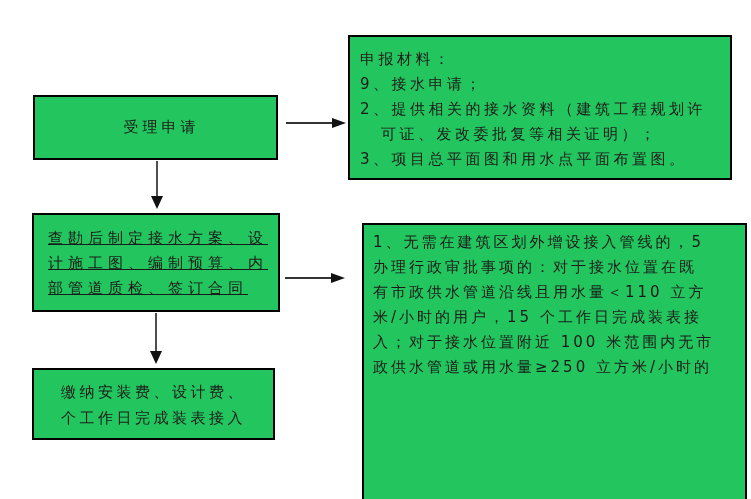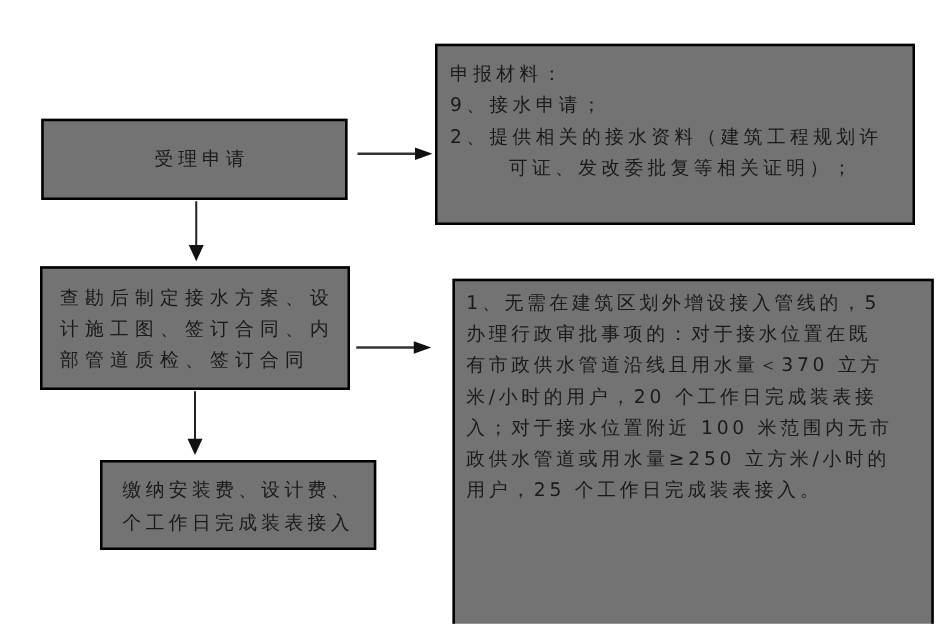--- a/index.html
+++ b/index.html
@@ -11,64 +11,64 @@
     position: relative;
     width: 751px;
     height: 499px;
     background: #ffffff;
     font-family: "DejaVu Sans", sans-serif;
     color: #1a1a1a;
   }
   .node {
     position: absolute;
     border: 2px solid #000000;
-    background: #737373;
+    background: #22c55e;
     box-sizing: border-box;
     font-size: 15px;
   }
   .node .line {
     white-space: nowrap;
   }
   
   .node-accept {
     left: 33px; top: 95px; width: 245px; height: 65px;
     display: flex; align-items: center; justify-content: center;
     letter-spacing: 4px;
     padding-left: 12px;
   }
   
   .node-materials {
     left: 348px; top: 35px; width: 384px; height: 145px;
     padding: 10px 6px 0 10px;
     line-height: 25px;
     letter-spacing: 3.5px;
   }
-  .node-materials .line.indent { margin-left: 47px; }
+  .node-materials .line.indent { margin-left: 21px; }
   
   .node-plan {
     left: 32px; top: 213px; width: 248px; height: 99px;
     padding: 11px 0 0 14px;
     line-height: 25px;
     letter-spacing: 5px;
+    text-decoration: underline;
   }
   
   .node-timeline {
     left: 362px; top: 223px; width: 385px; height: 304px;
     padding: 5px 4px 0 9px;
     line-height: 25px;
     letter-spacing: 3px;
   }
   
   .node-payment {
-    left: 32px; top: 368px; width: 221px; height: 72px;
+    left: 32px; top: 368px; width: 243px; height: 72px;
     padding-top: 9px;
     text-align: center;
     line-height: 26px;
     letter-spacing: 3.5px;
-    margin-left: 48px;
   }
   .connectors {
     position: absolute;
     left: 0; top: 0;
     width: 751px; height: 499px;
     pointer-events: none;
   }
 </style>
 </head>
 <body>
@@ -96,36 +96,36 @@
 
   <div class="node node-accept">
     <span class="line">受理申请</span>
   </div>
 
   <div class="node node-materials">
     <div class="line">申报材料：</div>
     <div class="line">9、接水申请；</div>
     <div class="line">2、提供相关的接水资料（建筑工程规划许</div>
     <div class="line indent">可证、发改委批复等相关证明）；</div>
+    <div class="line">3、项目总平面图和用水点平面布置图。</div>
   </div>
 
   <div class="node node-plan">
     <div class="line">查勘后制定接水方案、设</div>
-    <div class="line">计施工图、签订合同、内</div>
+    <div class="line">计施工图、编制预算、内</div>
     <div class="line">部管道质检、签订合同</div>
   </div>
 
   <div class="node node-timeline">
     <div class="line">1、无需在建筑区划外增设接入管线的，5</div>
     <div class="line">办理行政审批事项的：对于接水位置在既</div>
-    <div class="line">有市政供水管道沿线且用水量＜370 立方</div>
-    <div class="line">米/小时的用户，20 个工作日完成装表接</div>
+    <div class="line">有市政供水管道沿线且用水量＜110 立方</div>
+    <div class="line">米/小时的用户，15 个工作日完成装表接</div>
     <div class="line">入；对于接水位置附近 100 米范围内无市</div>
     <div class="line">政供水管道或用水量≥250 立方米/小时的</div>
-    <div class="line">用户，25 个工作日完成装表接入。</div>
   </div>
 
   <div class="node node-payment">
     <div class="line">缴纳安装费、设计费、</div>
     <div class="line">个工作日完成装表接入</div>
   </div>
 
 </div>
 
 </body></html>

